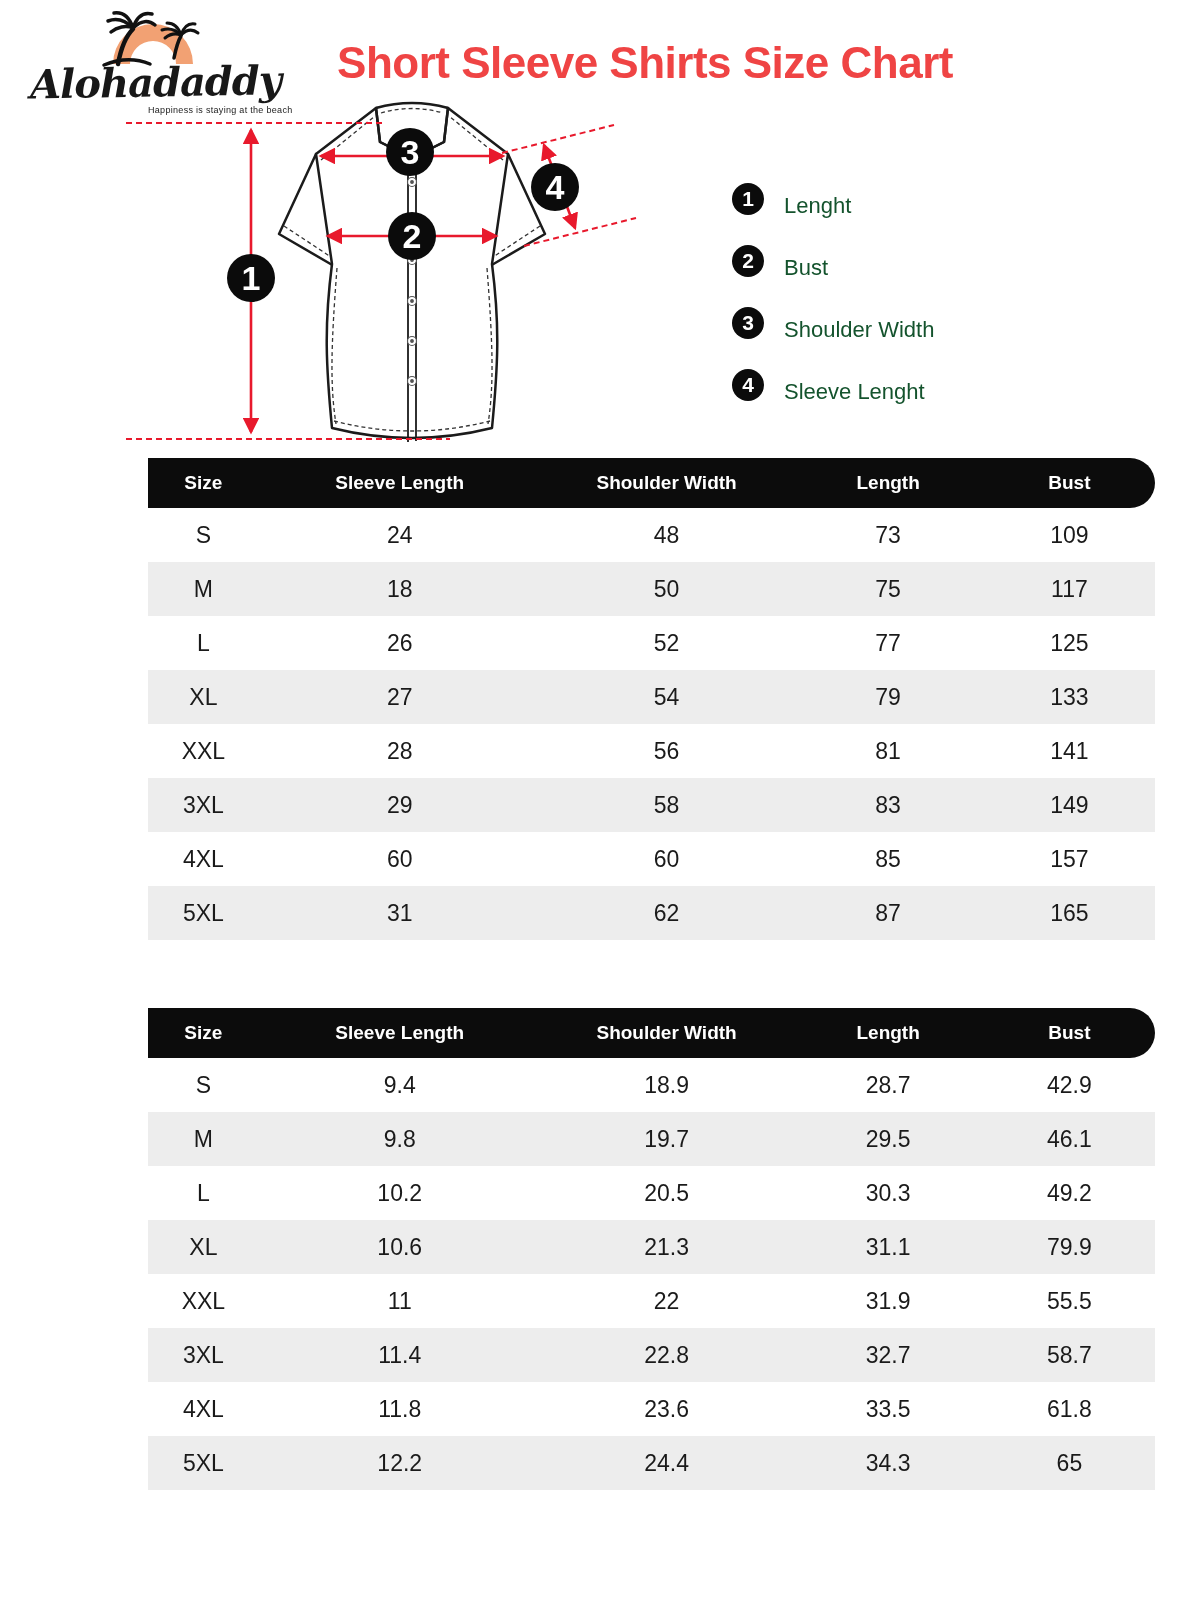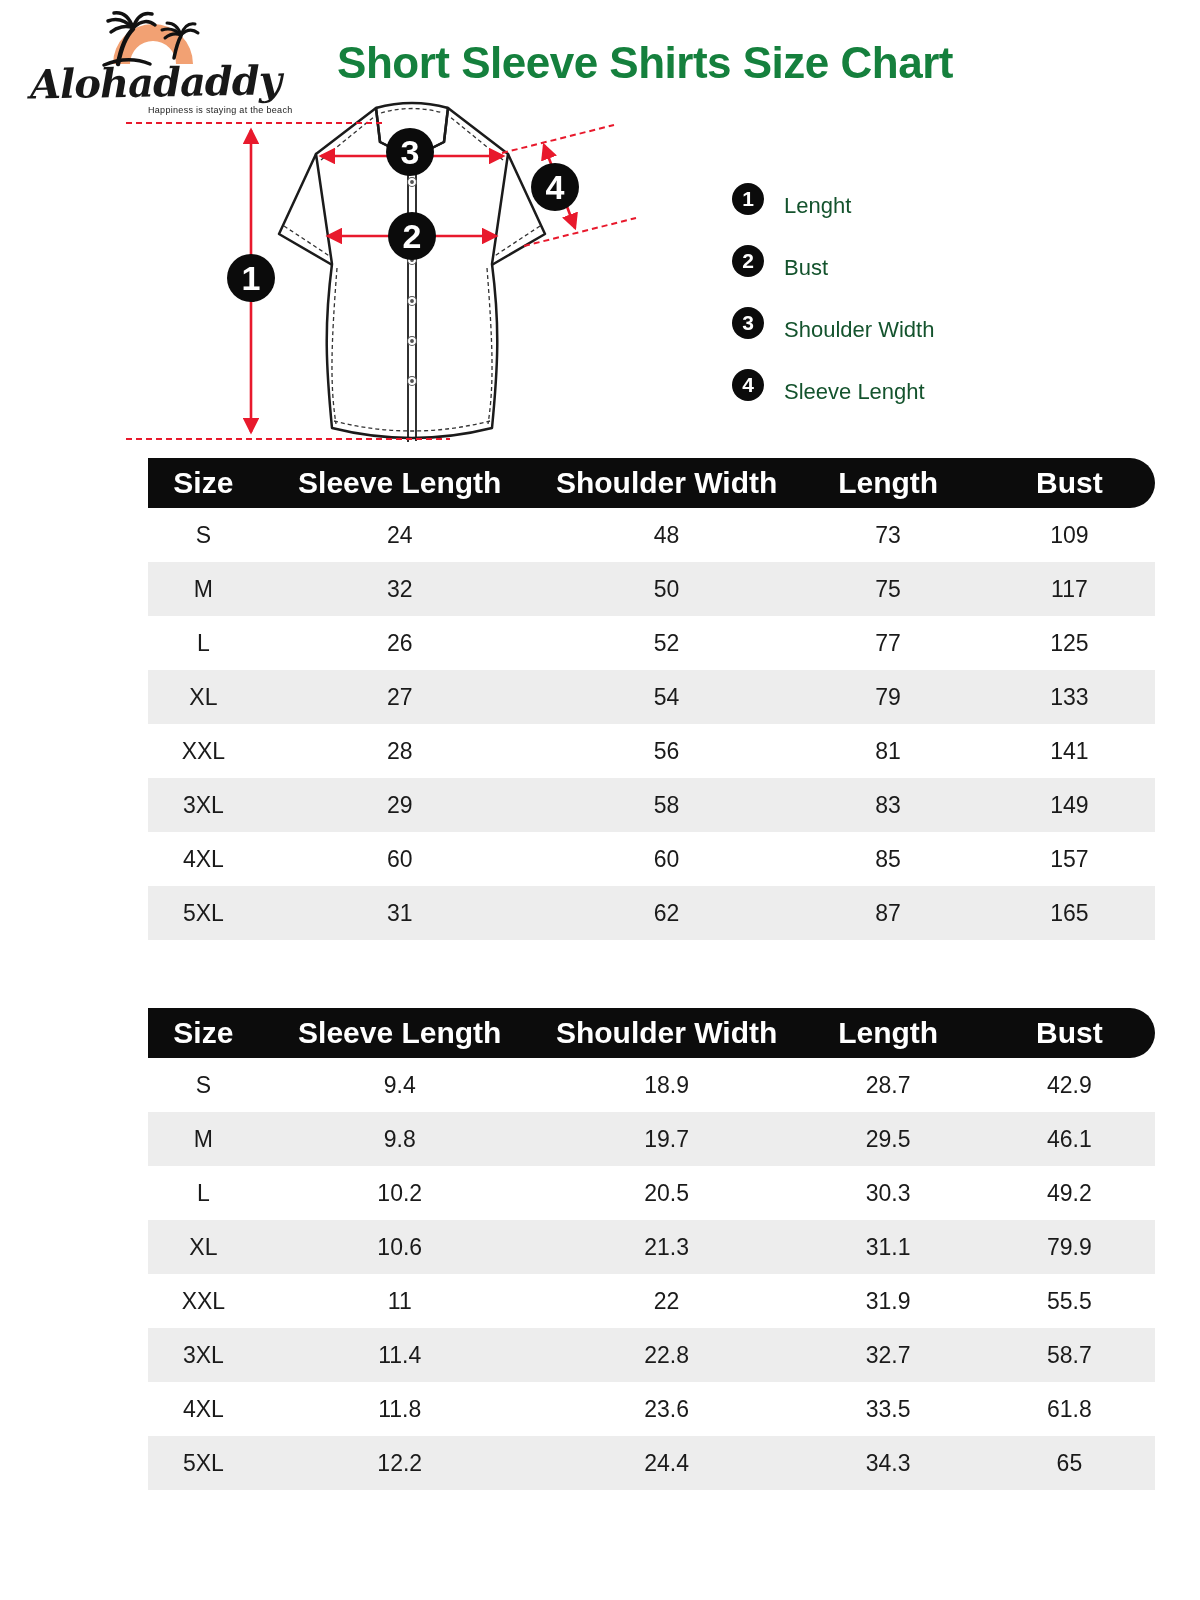--- a/index.html
+++ b/index.html
@@ -16,21 +16,21 @@
     font-family:"DejaVu Serif", serif; font-style:italic; font-weight:bold;
     font-size:40px; letter-spacing:-1px; margin-top:-14px; color:#181818;
     transform:rotate(-1deg);
   }
   .tagline {
     font-size:9px; color:#222; margin-top:0px; margin-left:118px;
     letter-spacing:0.3px;
   }
   .title {
     position:absolute; left:300px; top:38px; width:690px; text-align:center;
-    font-size:44px; font-weight:bold; letter-spacing:-0.5px; color:#15803d;
+    font-size:44px; font-weight:bold; letter-spacing:-0.5px; color:#ef4444;
   }
 
   
   .shirt-svg { position:absolute; left:118px; top:96px; }
   .legend { position:absolute; left:732px; top:182px; }
   .legend-item { display:flex; align-items:center; margin-bottom:28px; height:34px; }
   .legend-num {
     width:32px; height:32px; border-radius:50%; background:#0b0b0b; color:#fff;
     display:flex; align-items:center; justify-content:center;
     font-size:21px; font-weight:bold; flex:0 0 32px;
@@ -49,21 +49,21 @@
     display:flex; align-items:center; justify-content:center;
     font-weight:bold; border-radius:8px 0 0 8px;
   }
   #table-0 .unit-cell { font-size:47px; }
   #table-1 .unit-cell { font-size:37px; }
   .header-bar {
     grid-column:2; grid-row:1; background:#0c0c0c;
     border-radius:0 25px 25px 0;
     display:grid; grid-template-columns:11% 28% 25% 19% 17%; align-items:center;
   }
-  .hcell { color:#fff; font-weight:bold; font-size:30px; text-align:center; }
+  .hcell { color:#fff; font-weight:bold; font-size:19px; text-align:center; }
   .rows { grid-column:2; grid-row:2; background:#fff; }
   .trow {
     height:54px; display:grid; grid-template-columns:11% 28% 25% 19% 17%;
     align-items:center;
   }
   .trow:nth-child(even) { background:#ededed; }
   .tcell { text-align:center; font-size:23px; color:#1a1a1a; }
 
   
   .notes {
@@ -205,21 +205,21 @@
     <div class="rows">
         <div class="trow">
           <span class="tcell">S</span>
           <span class="tcell">24</span>
           <span class="tcell">48</span>
           <span class="tcell">73</span>
           <span class="tcell">109</span>
         </div>
         <div class="trow">
           <span class="tcell">M</span>
-          <span class="tcell">32</span>
+          <span class="tcell">18</span>
           <span class="tcell">50</span>
           <span class="tcell">75</span>
           <span class="tcell">117</span>
         </div>
         <div class="trow">
           <span class="tcell">L</span>
           <span class="tcell">26</span>
           <span class="tcell">52</span>
           <span class="tcell">77</span>
           <span class="tcell">125</span>

